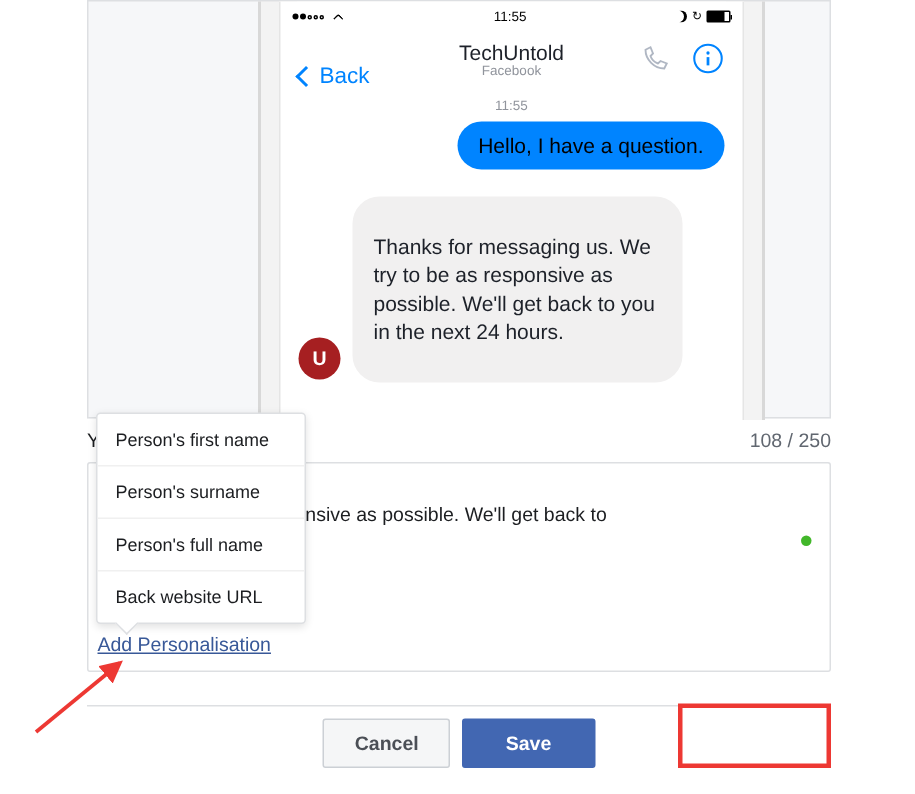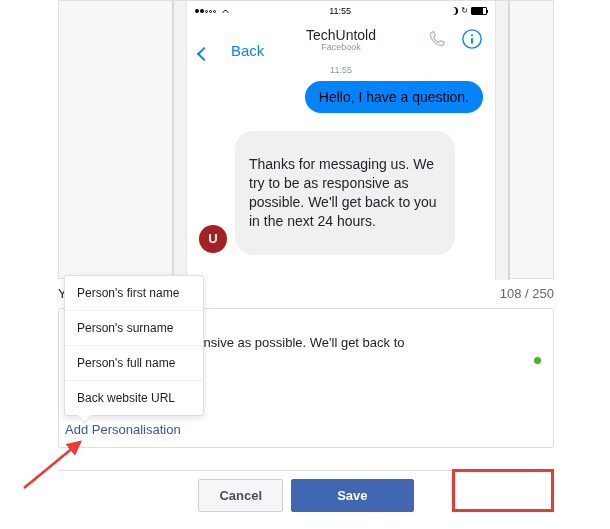--- a/index.html
+++ b/index.html
@@ -21,21 +21,21 @@
   .sb-dots span.empty { background:transparent; border:1px solid #000; width:3px; height:3px; }
   .sb-wifi { width:10px; height:8px; position:relative; }
   .sb-wifi::before { content:""; position:absolute; bottom:0; left:3px; width:4px; height:4px; border:1px solid #000; border-bottom:none; border-right:none; transform: rotate(45deg); border-radius:2px 0 0 0; }
   .sb-time { font-size: 9px; font-weight: 500; }
   .sb-moon { width:8px; height:8px; border-radius:50%; box-shadow: inset -2px 0 0 #000; }
   .sb-batt { width:16px; height:8px; border:1px solid #000; border-radius:1px; position:relative; }
   .sb-batt::after { content:""; position:absolute; right:-2px; top:2px; width:1px; height:3px; background:#000; }
   .sb-batt::before { content:""; position:absolute; left:0; top:0; width:11px; height:100%; background:#000; }
 
   .navbar { height: 44px; display:flex; align-items:center; padding: 0 12px; position:relative; }
-  .nav-back { display:flex; align-items:flex-end; color:#0084ff; font-size:15px; gap:20px;margin-top:23px; }
+  .nav-back { display:flex; align-items:center; color:#0084ff; font-size:15px; gap:2px;margin-top:23px; }
   .chev-left { width:10px; height:10px; border-left:2px solid #0084ff; border-bottom:2px solid #0084ff; transform: rotate(45deg); margin-right:2px; }
   .nav-title { position:absolute; left:0; right:0; text-align:center; pointer-events:none; }
   .nav-title .t1 { font-size: 14px; color:#1d2129; }
   .nav-title .t2 { font-size: 9px; color:#90949c; margin-top:-1px; }
   .nav-actions { margin-left:auto; display:flex; gap:14px; align-items:center; }
   .icon-call svg, .icon-info svg { display:block; }
 
   .chat { padding: 4px 12px 0; }
   .chat-time { text-align:center; font-size:9px; color:#90949c; margin-bottom:6px; }
   .bubble-out { display:flex; justify-content:flex-end; margin-bottom:18px; }
@@ -44,38 +44,38 @@
   .avatar-circ { width:28px; height:28px; border-radius:50%; background:#a61f21; color:#fff; display:flex; align-items:center; justify-content:center; font-size:13px; font-weight:bold; flex-shrink:0; margin-bottom:2px; }
   .bubble-in { background:#f1f0f0; color:#1d2129; font-size:14px; line-height:1.35; padding:24px 14px; border-radius:18px; max-width:220px; }
 
   .counter-row { position:absolute; left:58px; top:286px; width:496px; display:flex; justify-content:space-between; font-size:13px; color:#1c1e21; }
   .counter-row .lab { color:#1c1e21; }
   .counter-row .cnt { color:#616770; }
 
   .textbox { position:absolute; left:58px; top:308px; width:496px; height: 140px; border:1px solid #dddfe2; border-radius:2px; background:#fff; padding:24px 14px 10px; font-size:13px; color:#1c1e21; }
   .textbox .txt { line-height:1.6; }
   .green-dot { position:absolute; right:12px; top:48px; width:7px; height:7px; border-radius:50%; background:#42b72a; }
-  .add-pers { position:absolute; left:6px; bottom:10px; color:#385898; font-size:13px; cursor:pointer; }
+  .add-pers { position:absolute; left:6px; bottom:10px; color:#385898; font-size:13px; cursor:pointer;text-decoration:underline; }
 
   .dropdown {
     position:absolute; left:64px; top:275px; width:140px; background:#fff;
     border:1px solid #dddfe2; border-radius:3px; box-shadow:0 2px 6px rgba(0,0,0,0.12);
     z-index:10;
   }
   .dropdown::after {
     content:""; position:absolute; bottom:-6px; left:14px; width:10px; height:10px;
     background:#fff; border-right:1px solid #dddfe2; border-bottom:1px solid #dddfe2;
     transform: rotate(45deg);
   }
   .dropdown .item { padding:10px 12px; font-size:12px; color:#1c1e21; border-bottom:1px solid #f0f0f0; cursor:pointer; white-space:nowrap; }
   .dropdown .item:last-child { border-bottom:none; }
 
   .btn-row { position:absolute; left:58px; top:470px; width:496px; display:flex; justify-content:center; gap:8px; padding-top:8px; border-top:1px solid #dddfe2; }
   .btn { font-size:13px; font-weight:600; padding:8px 20px; border-radius:2px; cursor:pointer; border:1px solid #ccd0d5; background:#f5f6f7; color:#4b4f56; }
-  .btn-primary { background:#4267b2; border-color:#4267b2; color:#fff; padding:8px 45px; }
+  .btn-primary { background:#4267b2; border-color:#4267b2; color:#fff; padding:8px 28px; }
   .save-highlight { position:absolute; right:56px; top:469px; width:102px; height:43px; border:3px solid #ed3833; pointer-events:none; }
 
   .arrow-svg { position:absolute; left:20px; top:436px; width:68px; height:56px; pointer-events:none; }
 </style>
 </head>
 <body>
 
 <div class="preview-panel">
   <div class="phone">
     <div class="statusbar">

